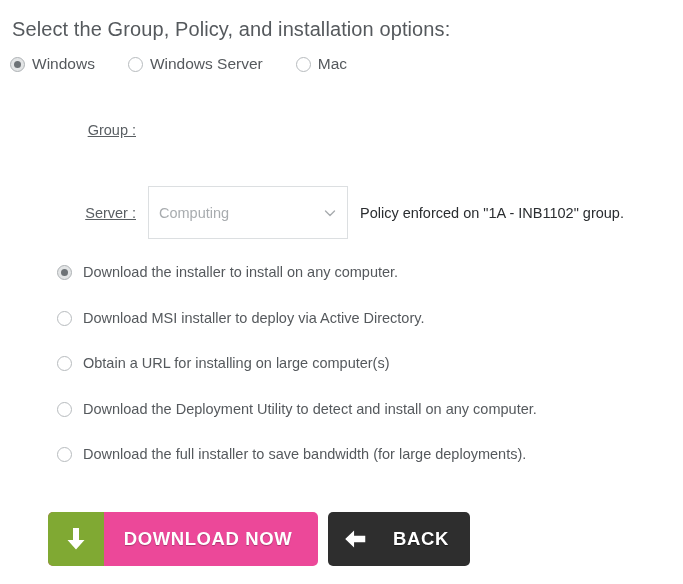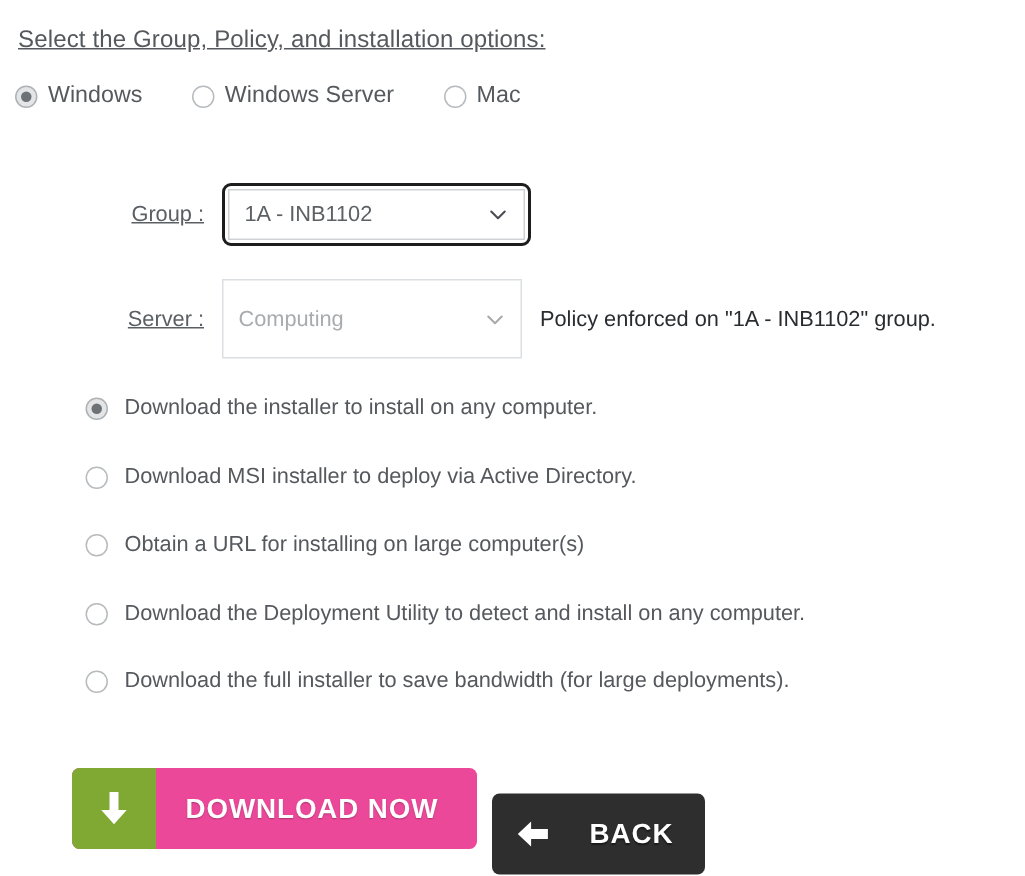--- a/index.html
+++ b/index.html
@@ -15,25 +15,24 @@
     position: relative;
     overflow: hidden;
     -webkit-font-smoothing: antialiased;
   }
 
   
   .intro {
     position: absolute;
     left: 12px;
     top: 18px;
-    font-size: 16px;
+    font-size: 20px;
     color: #55595d;
     letter-spacing: .1px;
     white-space: nowrap;
-    text-decoration: underline;
   }
 
   
   .platform-row {
     position: absolute;
     left: 10px;
     top: 55px;
     display: flex;
     align-items: center;
   }
@@ -204,21 +203,21 @@
     padding-right: 6px;
     color: #ffffff;
     font-size: 18.5px;
     font-weight: bold;
     letter-spacing: .6px;
     text-shadow: 0 1px 1px rgba(0,0,0,.28);
   }
 
   #back-btn {
     left: 328px;
-    top: 529px;
+    top: 512px;
     width: 142px;
     height: 54px;
     background: #2e2e2e;
   }
   #back-btn .btn-icon {
     width: 54px;
     height: 100%;
     display: flex;
     align-items: center;
     justify-content: center;
@@ -251,30 +250,20 @@
     <span class="plabel">Windows Server</span>
   </div>
   <div class="platform-item">
     <span class="radio"></span>
     <span class="plabel">Mac</span>
   </div>
 </div>
 
 <div class="field-row" id="group-row">
   <div class="field-label">Group :</div>
-  <div class="select-wrap focused">
-    <div class="select-box">
-      <span class="select-value">1A - INB1102</span>
-      <span class="chev">
-        <svg viewBox="0 0 14 14" width="14" height="14" aria-hidden="true">
-          <path d="M2.5 5 L7 9.5 L11.5 5" fill="none" stroke="#4a4e52" stroke-width="1.4" stroke-linecap="round" stroke-linejoin="round"></path>
-        </svg>
-      </span>
-    </div>
-  </div>
 </div>
 
 <div class="field-row" id="policy-row">
   <div class="field-label">Server :</div>
   <div class="select-wrap disabled">
     <div class="select-box">
       <span class="select-value">Computing</span>
       <span class="chev">
         <svg viewBox="0 0 14 14" width="14" height="14" aria-hidden="true">
           <path d="M2.5 5 L7 9.5 L11.5 5" fill="none" stroke="#a8acaf" stroke-width="1.4" stroke-linecap="round" stroke-linejoin="round"></path>

